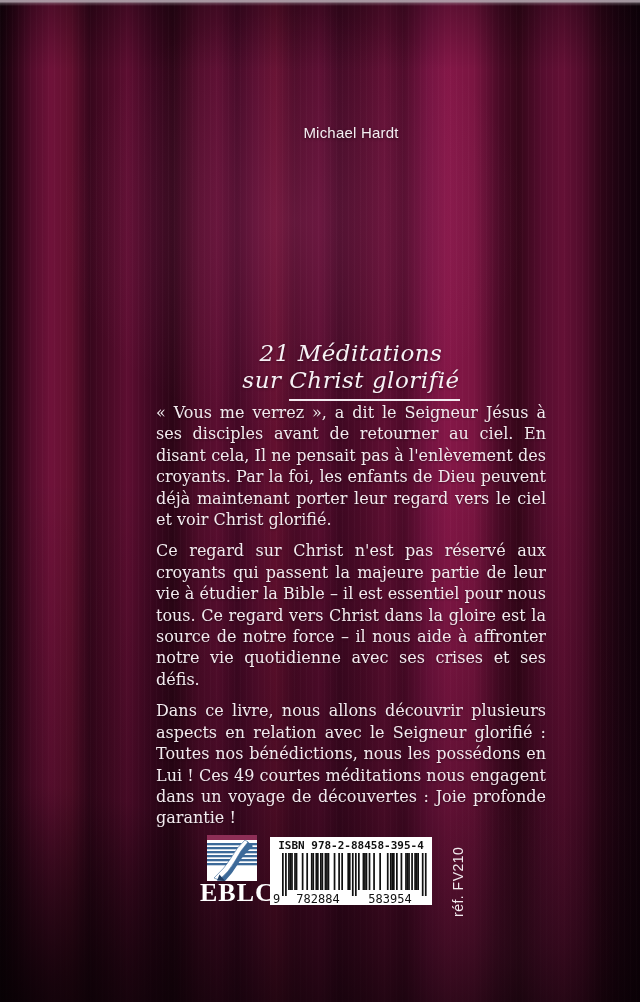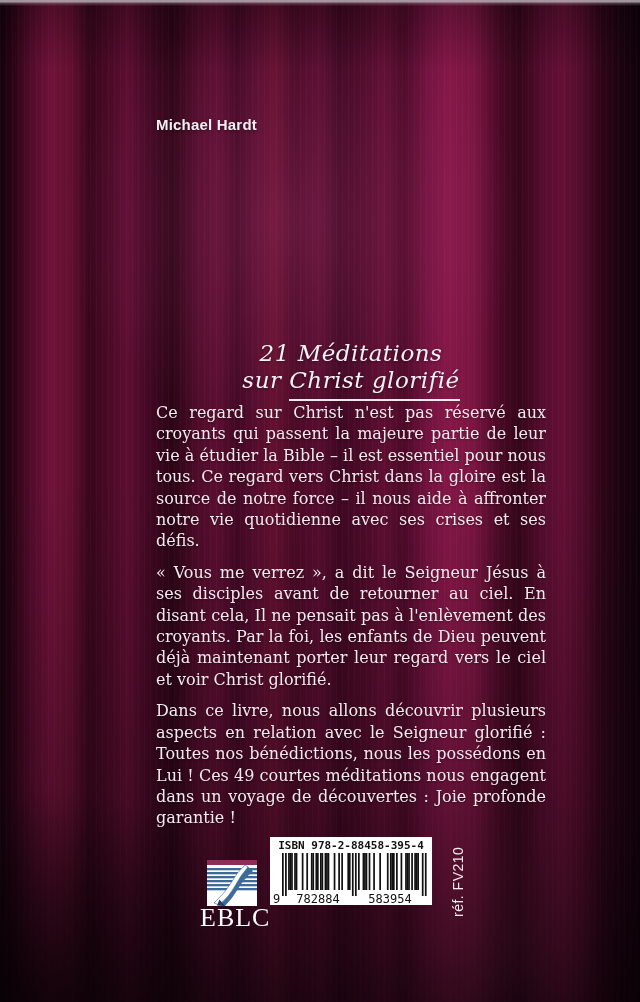--- a/index.html
+++ b/index.html
@@ -27,21 +27,21 @@
         #500c2a 31%, #5a0e30 34%, #420824 37%, #560d2e 40%, #63102f 43%,
         #4a0a26 46%, #570d2f 50%, #3f0822 53%, #4e0b29 57%, #5e0f32 60%,
         #4c0a28 63%, #731340 67%, #841747 70%, #7a1541 74%, #4a0a26 78%,
         #350619 81%, #570d2f 85%, #641035 88%, #510c2b 91%, #2e0517 94%,
         #1c0310 97%, #10010a 100%);
   }
   .top-sheen{position:absolute;top:0;left:0;right:0;height:6px;
     background:linear-gradient(180deg, rgba(186,173,182,.85) 0 2px, rgba(186,173,182,.35) 3px, rgba(186,173,182,0) 100%);}
   .col{position:absolute;left:156px;width:390px;}
 
-  .author{top:116px;text-align:left;color:#f4eef2;font-weight:700;
+  .author{top:124px;text-align:center;color:#f4eef2;font-weight:400;
     font-size:15px;letter-spacing:.2px;text-shadow:0 1px 3px rgba(0,0,0,.45);}
 
   .title{top:151px;text-align:center;margin:0;font-family:"DejaVu Sans",sans-serif;font-weight:700;}
   .title span{display:block;transform-origin:50% 50%;color:#c73190;
     -webkit-background-clip:text;background-clip:text;-webkit-text-fill-color:transparent;
     text-shadow:none;}
   .t1{font-size:100px;line-height:74px;letter-spacing:2px;transform:scaleX(.47);
     background-image:linear-gradient(90deg,#9c2a70 0%,#c42e8a 18%,#d63a97 45%,#ca3190 62%,#b02c7d 75%,#8a2763 88%,#772254 100%);}
   .t2{font-size:56px;line-height:44px;margin-top:3px;letter-spacing:1px;transform:scaleX(.56);
     background-image:linear-gradient(90deg,#b92d82 0%,#d03795 55%,#a62973 100%);}
@@ -51,21 +51,21 @@
   .subtitle{top:340px;text-align:center;color:#f7f1f5;font-family:"DejaVu Serif",serif;
     font-style:italic;font-size:23px;line-height:27px;letter-spacing:.5px;
     text-shadow:0 1px 3px rgba(0,0,0,.4);}
   .subtitle .u{border-bottom:2px solid #f2eaef;padding-bottom:6px;}
 
   .blurb{top:402px;color:#f2eaee;font-family:"DejaVu Serif",serif;
     font-size:16px;line-height:21.4px;text-align:justify;
     text-shadow:0 1px 2px rgba(0,0,0,.38);}
   .blurb p{margin:0 0 10px 0;}
 
-  .logo{position:absolute;left:200px;top:860px;width:64px;text-align:center;}
+  .logo{position:absolute;left:200px;top:835px;width:64px;text-align:center;font-weight:bold;}
   .logo svg{display:block;margin:0 auto;}
   .logo-name{color:#fff;font-family:"Liberation Serif",serif;font-size:26px;
     line-height:24px;letter-spacing:1px;margin-top:0;}
 
   .barcode{position:absolute;left:270px;top:837px;width:162px;height:56px;background:#fff;}
   .barcode svg{display:block;}
 
   .ref{position:absolute;left:450px;top:833px;height:84px;
     writing-mode:vertical-rl;transform:rotate(180deg);
     color:#f2ebef;font-size:14px;letter-spacing:.5px;font-weight:500;}
@@ -78,22 +78,22 @@
 
   <div class="col author">Michael Hardt</div>
 
 
   <div class="col subtitle">
     <div>21 Méditations</div>
     <div><span>sur </span><span class="u">Christ glorifié</span></div>
   </div>
 
   <div class="col blurb">
+    <p>«&nbsp;Vous me verrez&nbsp;», a dit le Seigneur Jésus à ses disciples avant de retourner au ciel. En disant cela, Il ne pensait pas à l'enlèvement des croyants. Par la foi, les enfants de Dieu peuvent déjà maintenant porter leur regard vers le ciel et voir Christ glorifié.</p>
     <p>Ce regard sur Christ n'est pas réservé aux croyants qui passent la majeure partie de leur vie à étudier la Bible – il est essentiel pour nous tous. Ce regard vers Christ dans la gloire est la source de notre force – il nous aide à affronter notre vie quotidienne avec ses crises et ses défis.</p>
-    <p>«&nbsp;Vous me verrez&nbsp;», a dit le Seigneur Jésus à ses disciples avant de retourner au ciel. En disant cela, Il ne pensait pas à l'enlèvement des croyants. Par la foi, les enfants de Dieu peuvent déjà maintenant porter leur regard vers le ciel et voir Christ glorifié.</p>
     <p>Dans ce livre, nous allons découvrir plusieurs aspects en relation avec le Seigneur glorifié&nbsp;: Toutes nos bénédictions, nous les possédons en Lui&nbsp;! Ces 49 courtes méditations nous engagent dans un voyage de découvertes&nbsp;: Joie profonde garantie&nbsp;!</p>
   </div>
 
   <div class="logo">
     <svg width="50" height="46" viewBox="0 0 50 46">
       <rect x="0" y="0" width="50" height="46" fill="#ffffff"></rect>
       <rect x="0" y="0" width="50" height="5" fill="#8d2e56"></rect>
       <g fill="#3d6a99">
         <rect x="0" y="8" width="50" height="2.3"></rect>
         <rect x="0" y="12" width="50" height="2.3"></rect>

